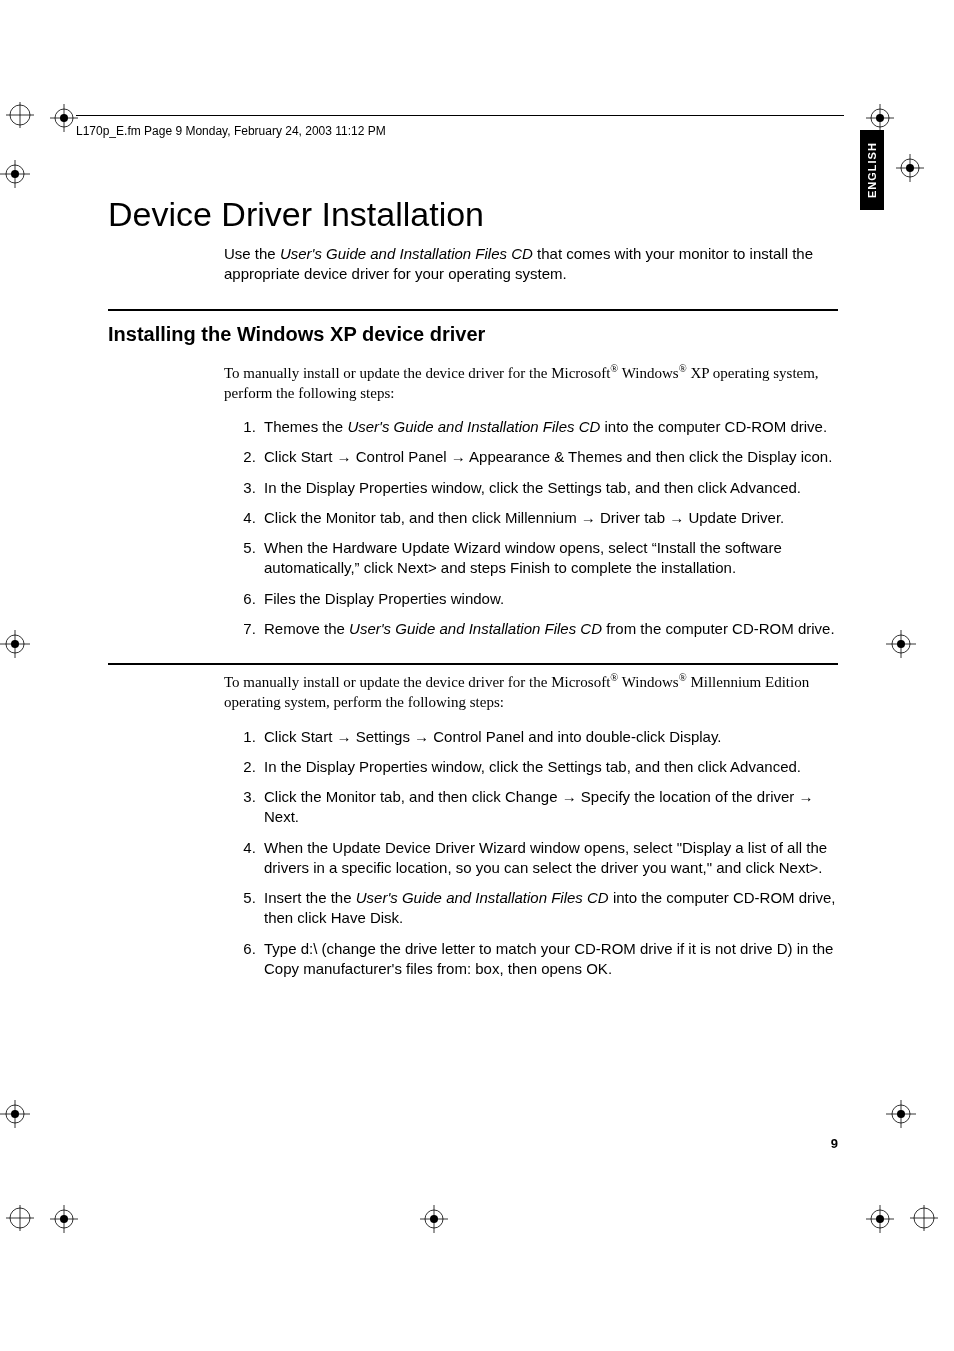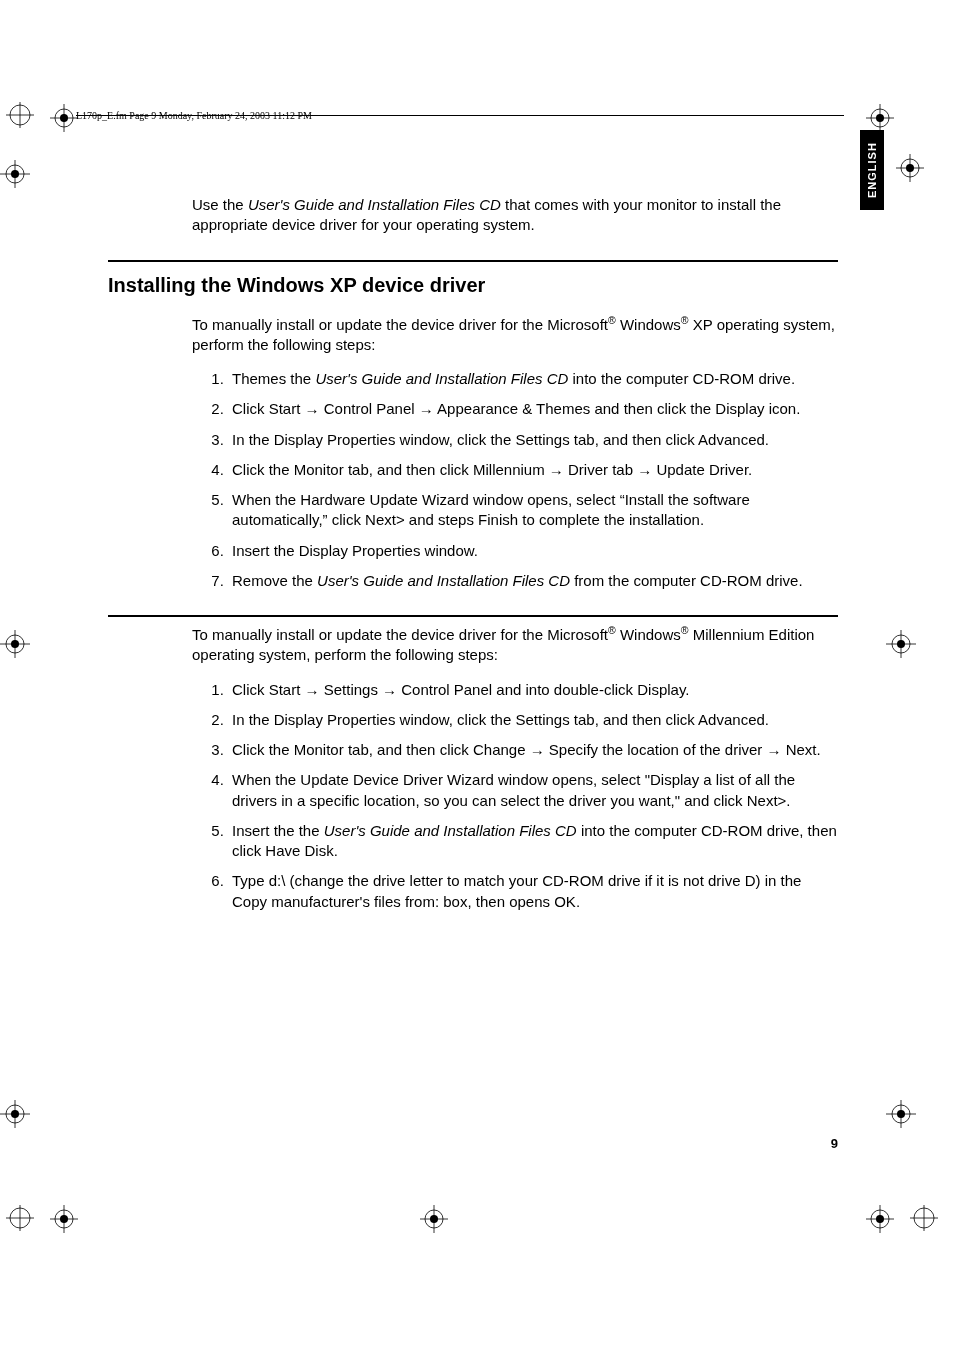--- a/index.html
+++ b/index.html
@@ -21,25 +21,24 @@
 
   .header-line {
     position: absolute;
     top: 115px;
     left: 76px;
     width: 768px;
     border-top: 0.5px solid #000;
   }
   .header-text {
     position: absolute;
-    top: 110px;
+    top: 124px;
     left: 76px;
-    font-size: 10px;
+    font-size: 12px;
     color: #000;
-    font-family: Liberation Serif, serif;
   }
   .lang-tab {
     position: absolute;
     top: 130px;
     right: 70px;
     width: 24px;
     height: 80px;
     background: #000;
     color: #fff;
     font-size: 11px;
@@ -56,38 +55,39 @@
     top: 195px;
     left: 108px;
     right: 116px;
   }
   h1.page-title {
     font-size: 34px;
     font-weight: normal;
     margin: 0 0 10px 0;
   }
   .body-indent {
-    margin-left: 84px;
+    margin-left: 116px;
   }
   .intro {
     margin-bottom: 24px;
     line-height: 1.35;
   }
   .section-rule {
     border-top: 2px solid #000;
     margin: 0 0 6px 0;
   }
   h2.section-h {
     font-size: 20px;
     font-weight: bold;
     margin: 12px 0 16px 0;
   }
   .para {
     line-height: 1.35;
     margin-bottom: 14px;
+    font-family: Liberation Serif, serif;
   }
   ol.steps {
     margin: 0 0 24px 0;
     padding-left: 36px;
   }
   ol.steps li {
     margin-bottom: 10px;
     line-height: 1.35;
     padding-left: 4px;
   }
@@ -222,39 +222,40 @@
         <line x1="6" y1="13" x2="34" y2="13" stroke="#000" stroke-width="0.8"></line>
       </svg>
   </div>
 
   <div class="header-line"></div>
   <div class="header-text">L170p_E.fm  Page 9  Monday, February 24, 2003  11:12 PM</div>
 
   <div class="lang-tab">ENGLISH</div>
 
   <div class="content">
+    <h1 class="page-title">Device Driver Installation</h1>
 
     <div class="body-indent intro">
       <span>Use the </span><span class="italic">User's Guide and Installation Files CD</span><span> that comes with your monitor to install the appropriate device driver for your operating system.</span>
     </div>
 
     <div class="section-rule"></div>
     <h2 class="section-h">Installing the Windows XP device driver</h2>
 
     <div class="body-indent">
       <div class="para">
         <span>To manually install or update the device driver for the Microsoft</span><sup>®</sup><span> Windows</span><sup>®</sup><span> XP operating system, perform the following steps:</span>
       </div>
       <ol class="steps">
         <li><span>Themes the </span><span class="italic">User's Guide and Installation Files CD</span><span> into the computer CD-ROM drive.</span></li>
         <li><span>Click </span><span class="bold">Start</span><span class="bold"> → </span><span class="bold">Control Panel</span><span class="bold"> → </span><span class="bold">Appearance &amp; Themes</span><span> and then click the </span><span class="bold">Display</span><span> icon.</span></li>
         <li><span>In the Display Properties window, click the </span><span class="bold">Settings</span><span> tab, and then click </span><span class="bold">Advanced</span><span>.</span></li>
         <li><span>Click the </span><span class="bold">Monitor</span><span> tab, and then click </span><span class="bold">Millennium</span><span class="bold"> → </span><span class="bold">Driver</span><span> tab </span><span class="bold"> → </span><span class="bold">Update Driver</span><span>.</span></li>
         <li><span>When the Hardware Update Wizard window opens, select “Install the software automatically,” click </span><span class="bold">Next&gt;</span><span> and steps </span><span class="bold">Finish</span><span> to complete the installation.</span></li>
-        <li>Insert the Display Properties window.</li>
+        <li>Files the Display Properties window.</li>
         <li><span>Remove the </span><span class="italic">User's Guide and Installation Files CD</span><span> from the computer CD-ROM drive.</span></li>
       </ol>
     </div>
 
     <div class="section-rule"></div>
 
     <div class="body-indent">
       <div class="para">
         <span>To manually install or update the device driver for the Microsoft</span><sup>®</sup><span> Windows</span><sup>®</sup><span> Millennium Edition operating system, perform the following steps:</span>
       </div>

